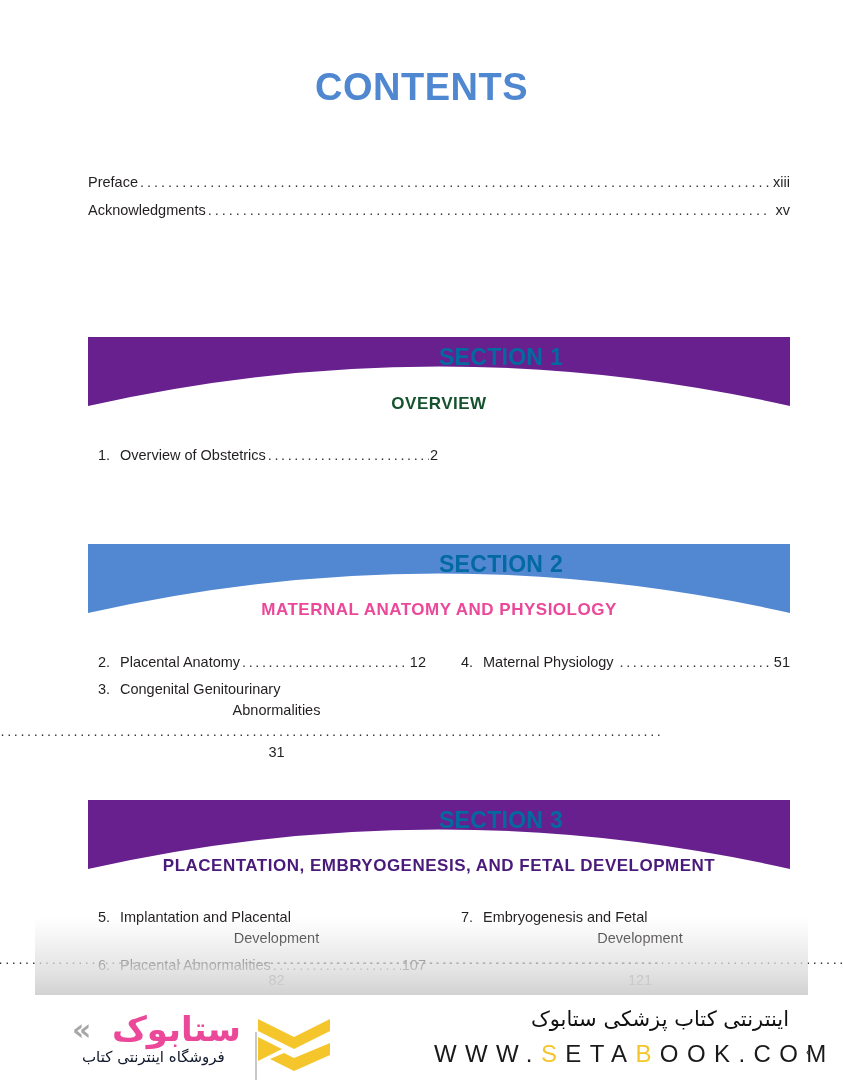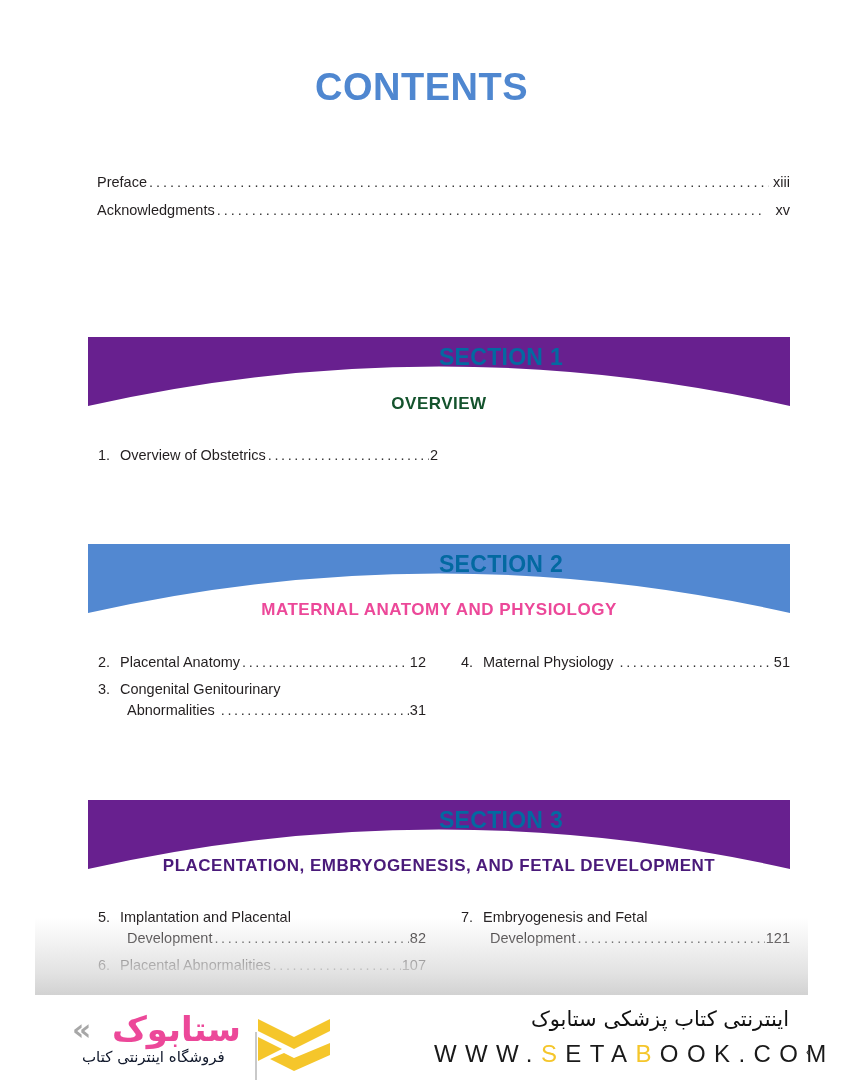--- a/index.html
+++ b/index.html
@@ -7,21 +7,21 @@
   body { position: relative; font-family: "Liberation Sans", "DejaVu Sans", sans-serif; color: #231f20; }
 
   .page-title {
     position: absolute; left: 0; width: 843px; top: 66px;
     text-align: center; font-size: 38px; font-weight: bold; color: #4f87d0;
     letter-spacing: 0.5px;
   }
 
   .front-list { position: absolute; left: 88px; width: 702px; top: 168px; }
   .toc-line {
-    display: flex; align-items: flex-end; font-size: 14.5px; line-height: 28px; white-space: nowrap; margin-left: 9px;
+    display: flex; align-items: flex-end; font-size: 14.5px; line-height: 28px; white-space: nowrap;
   }
   .toc-line .lbl { flex: 0 0 auto; }
   .toc-line .dots {
     flex: 1 1 auto; overflow: hidden; margin: 0 4px 0 2px; letter-spacing: 3px; color: #333;
   }
   .toc-line .dots::after {
     content: "....................................................................................................................................................................................";
   }
   .toc-line .pg { flex: 0 0 auto; }
 
@@ -45,21 +45,21 @@
   .chapter .num { flex: 0 0 auto; width: 22px; text-align: left; padding-left: 10px; box-sizing: content-box; margin-left: -10px; }
   .chapter .title-wrap { flex: 1 1 auto; display: flex; align-items: baseline; min-width: 0; }
   .chapter .title { flex: 0 0 auto; }
   .chapter .dots {
     flex: 1 1 auto; overflow: hidden; margin: 0 1px 0 2px; letter-spacing: 2.6px; color: #333;
   }
   .chapter .dots::after {
     content: "....................................................................................................................";
   }
   .chapter .pg { flex: 0 0 auto; }
-  .chapter .cont { padding-left: 29px; display: flex; align-items: center; white-space: nowrap; }
+  .chapter .cont { padding-left: 29px; display: flex; align-items: center; white-space: nowrap; flex-direction: column; }
 
   .fade {
     position: absolute; left: 35px; width: 773px; top: 918px; height: 77px;
     background: linear-gradient(to bottom, rgba(230,230,230,0) 0%, rgba(222,222,222,0.85) 70%, rgba(210,210,210,1) 100%);
     pointer-events: none;
   }
 
   .footer { position: absolute; left: 0; top: 995px; width: 843px; height: 85px; background: #ffffff; }
   .logo { position: absolute; left: 72px; top: 15px; width: 260px; height: 60px; }
   .logo-word {

